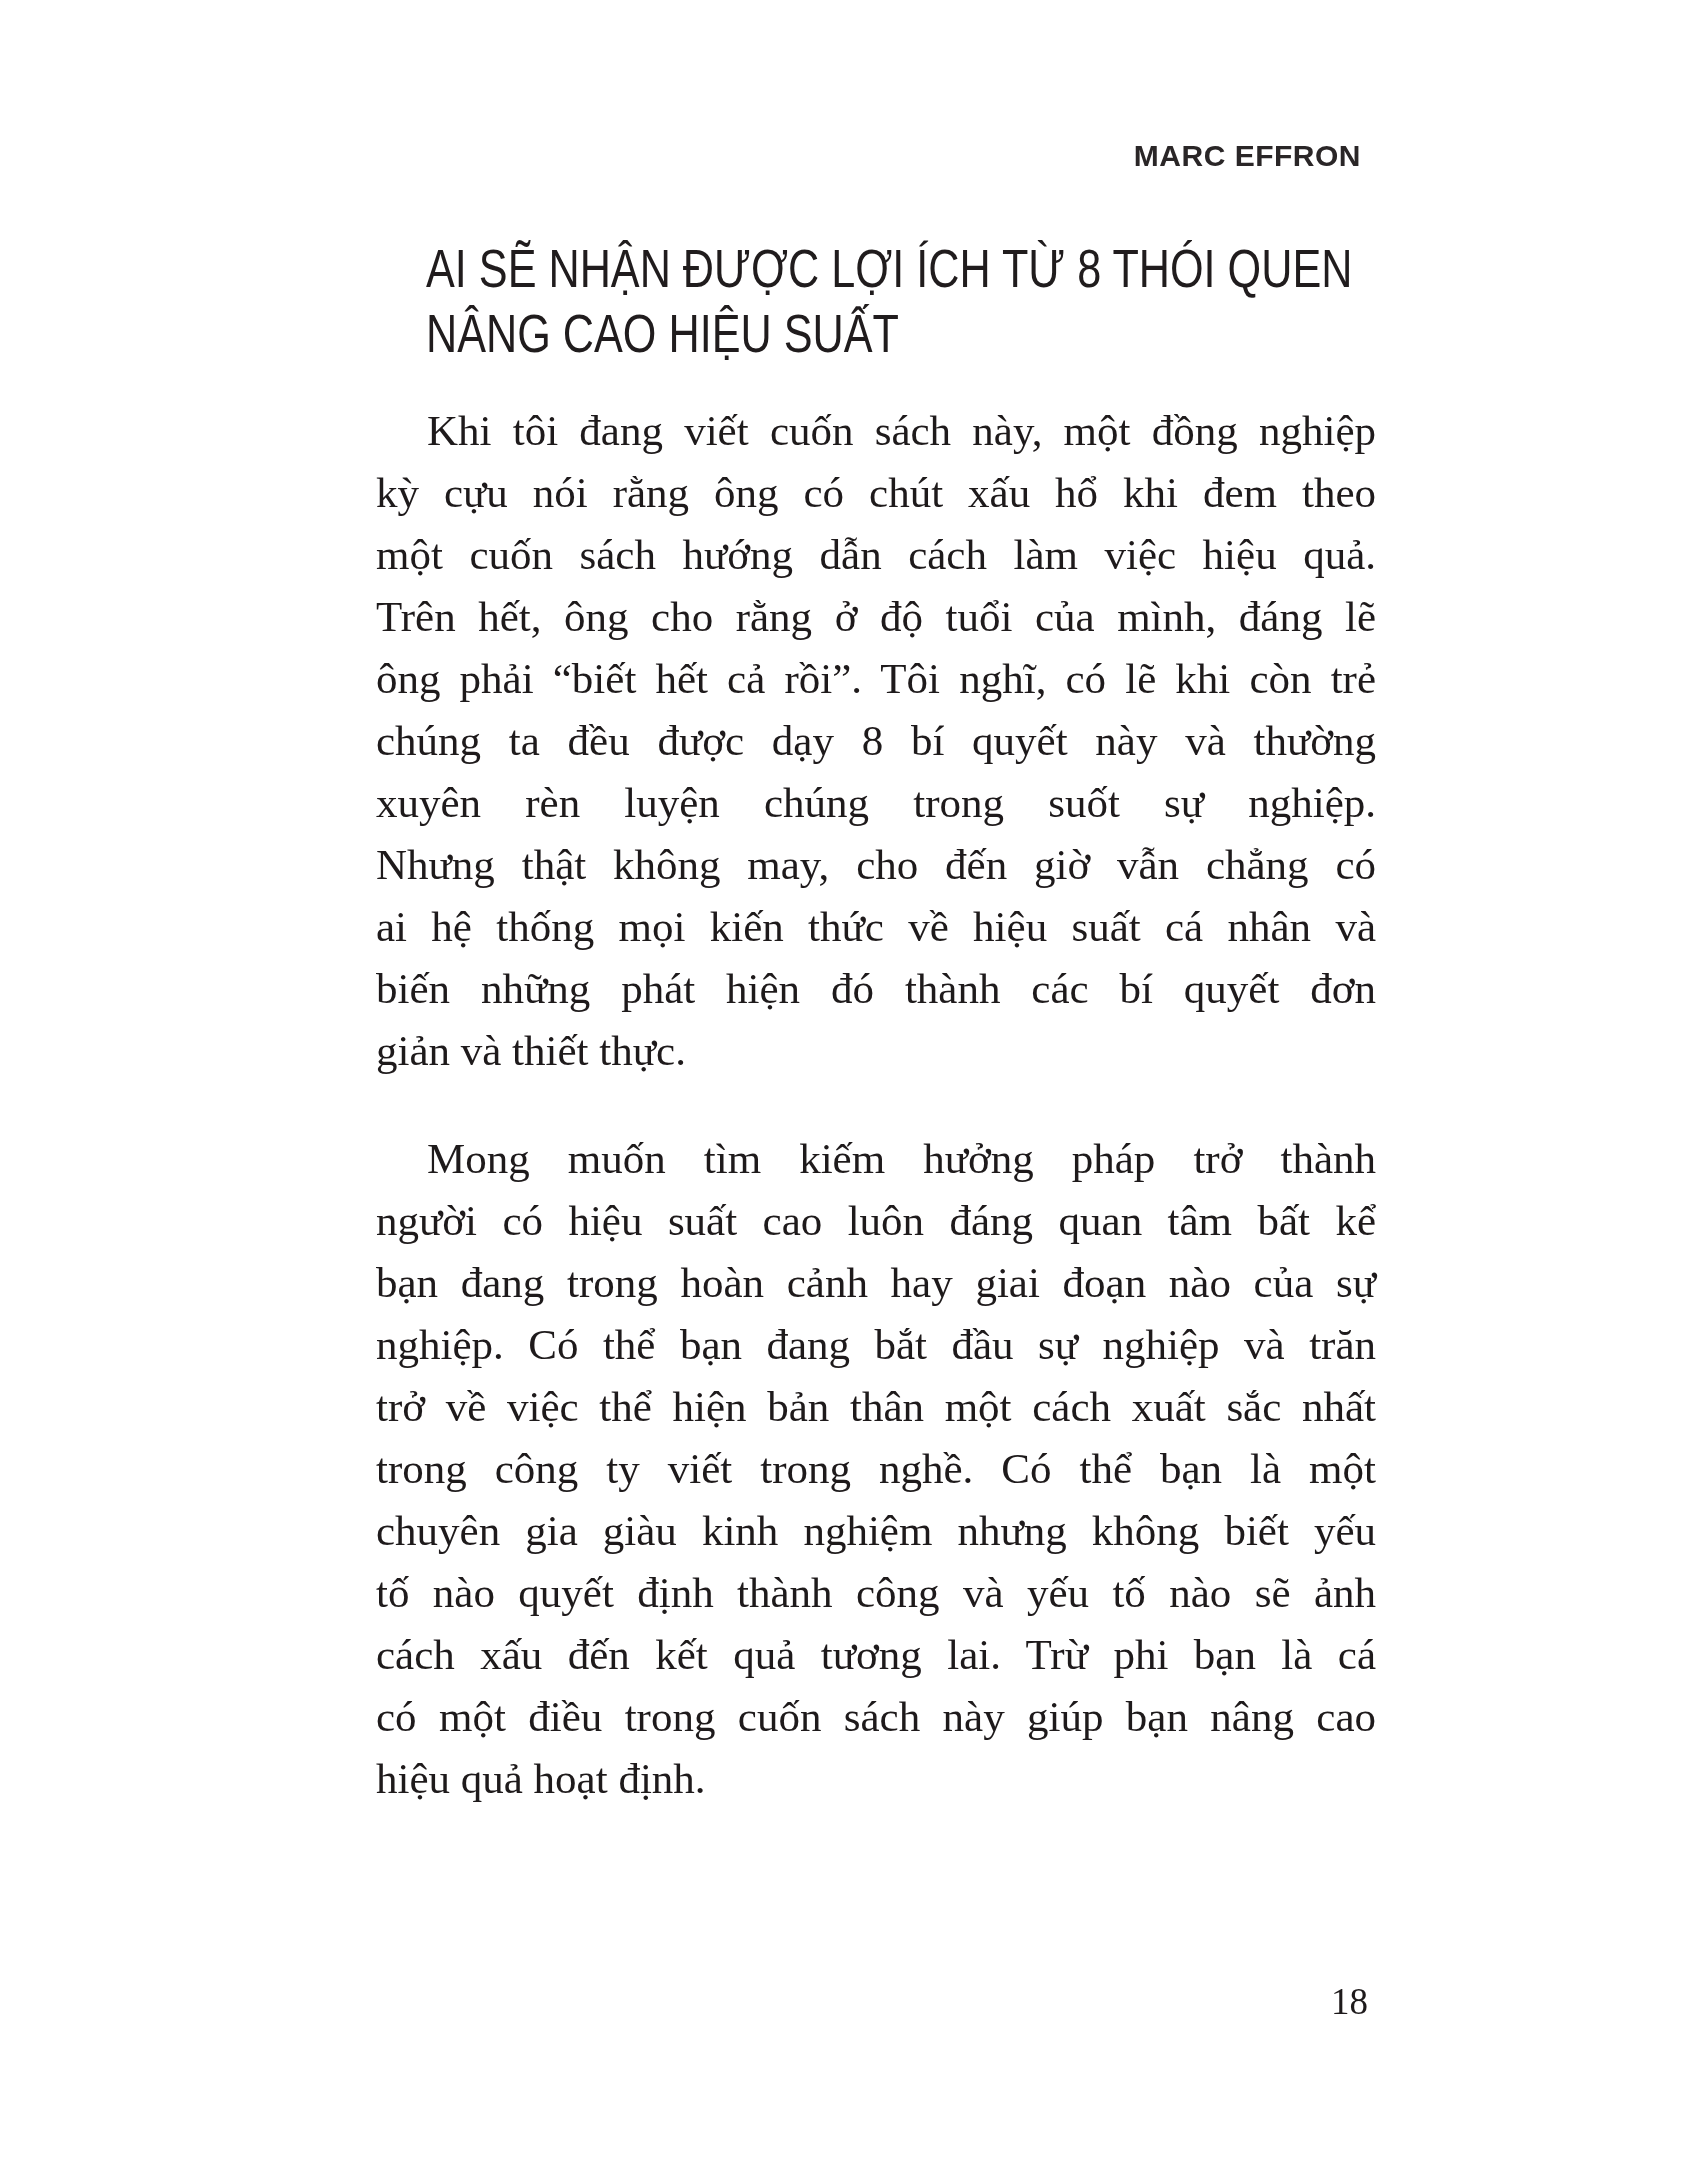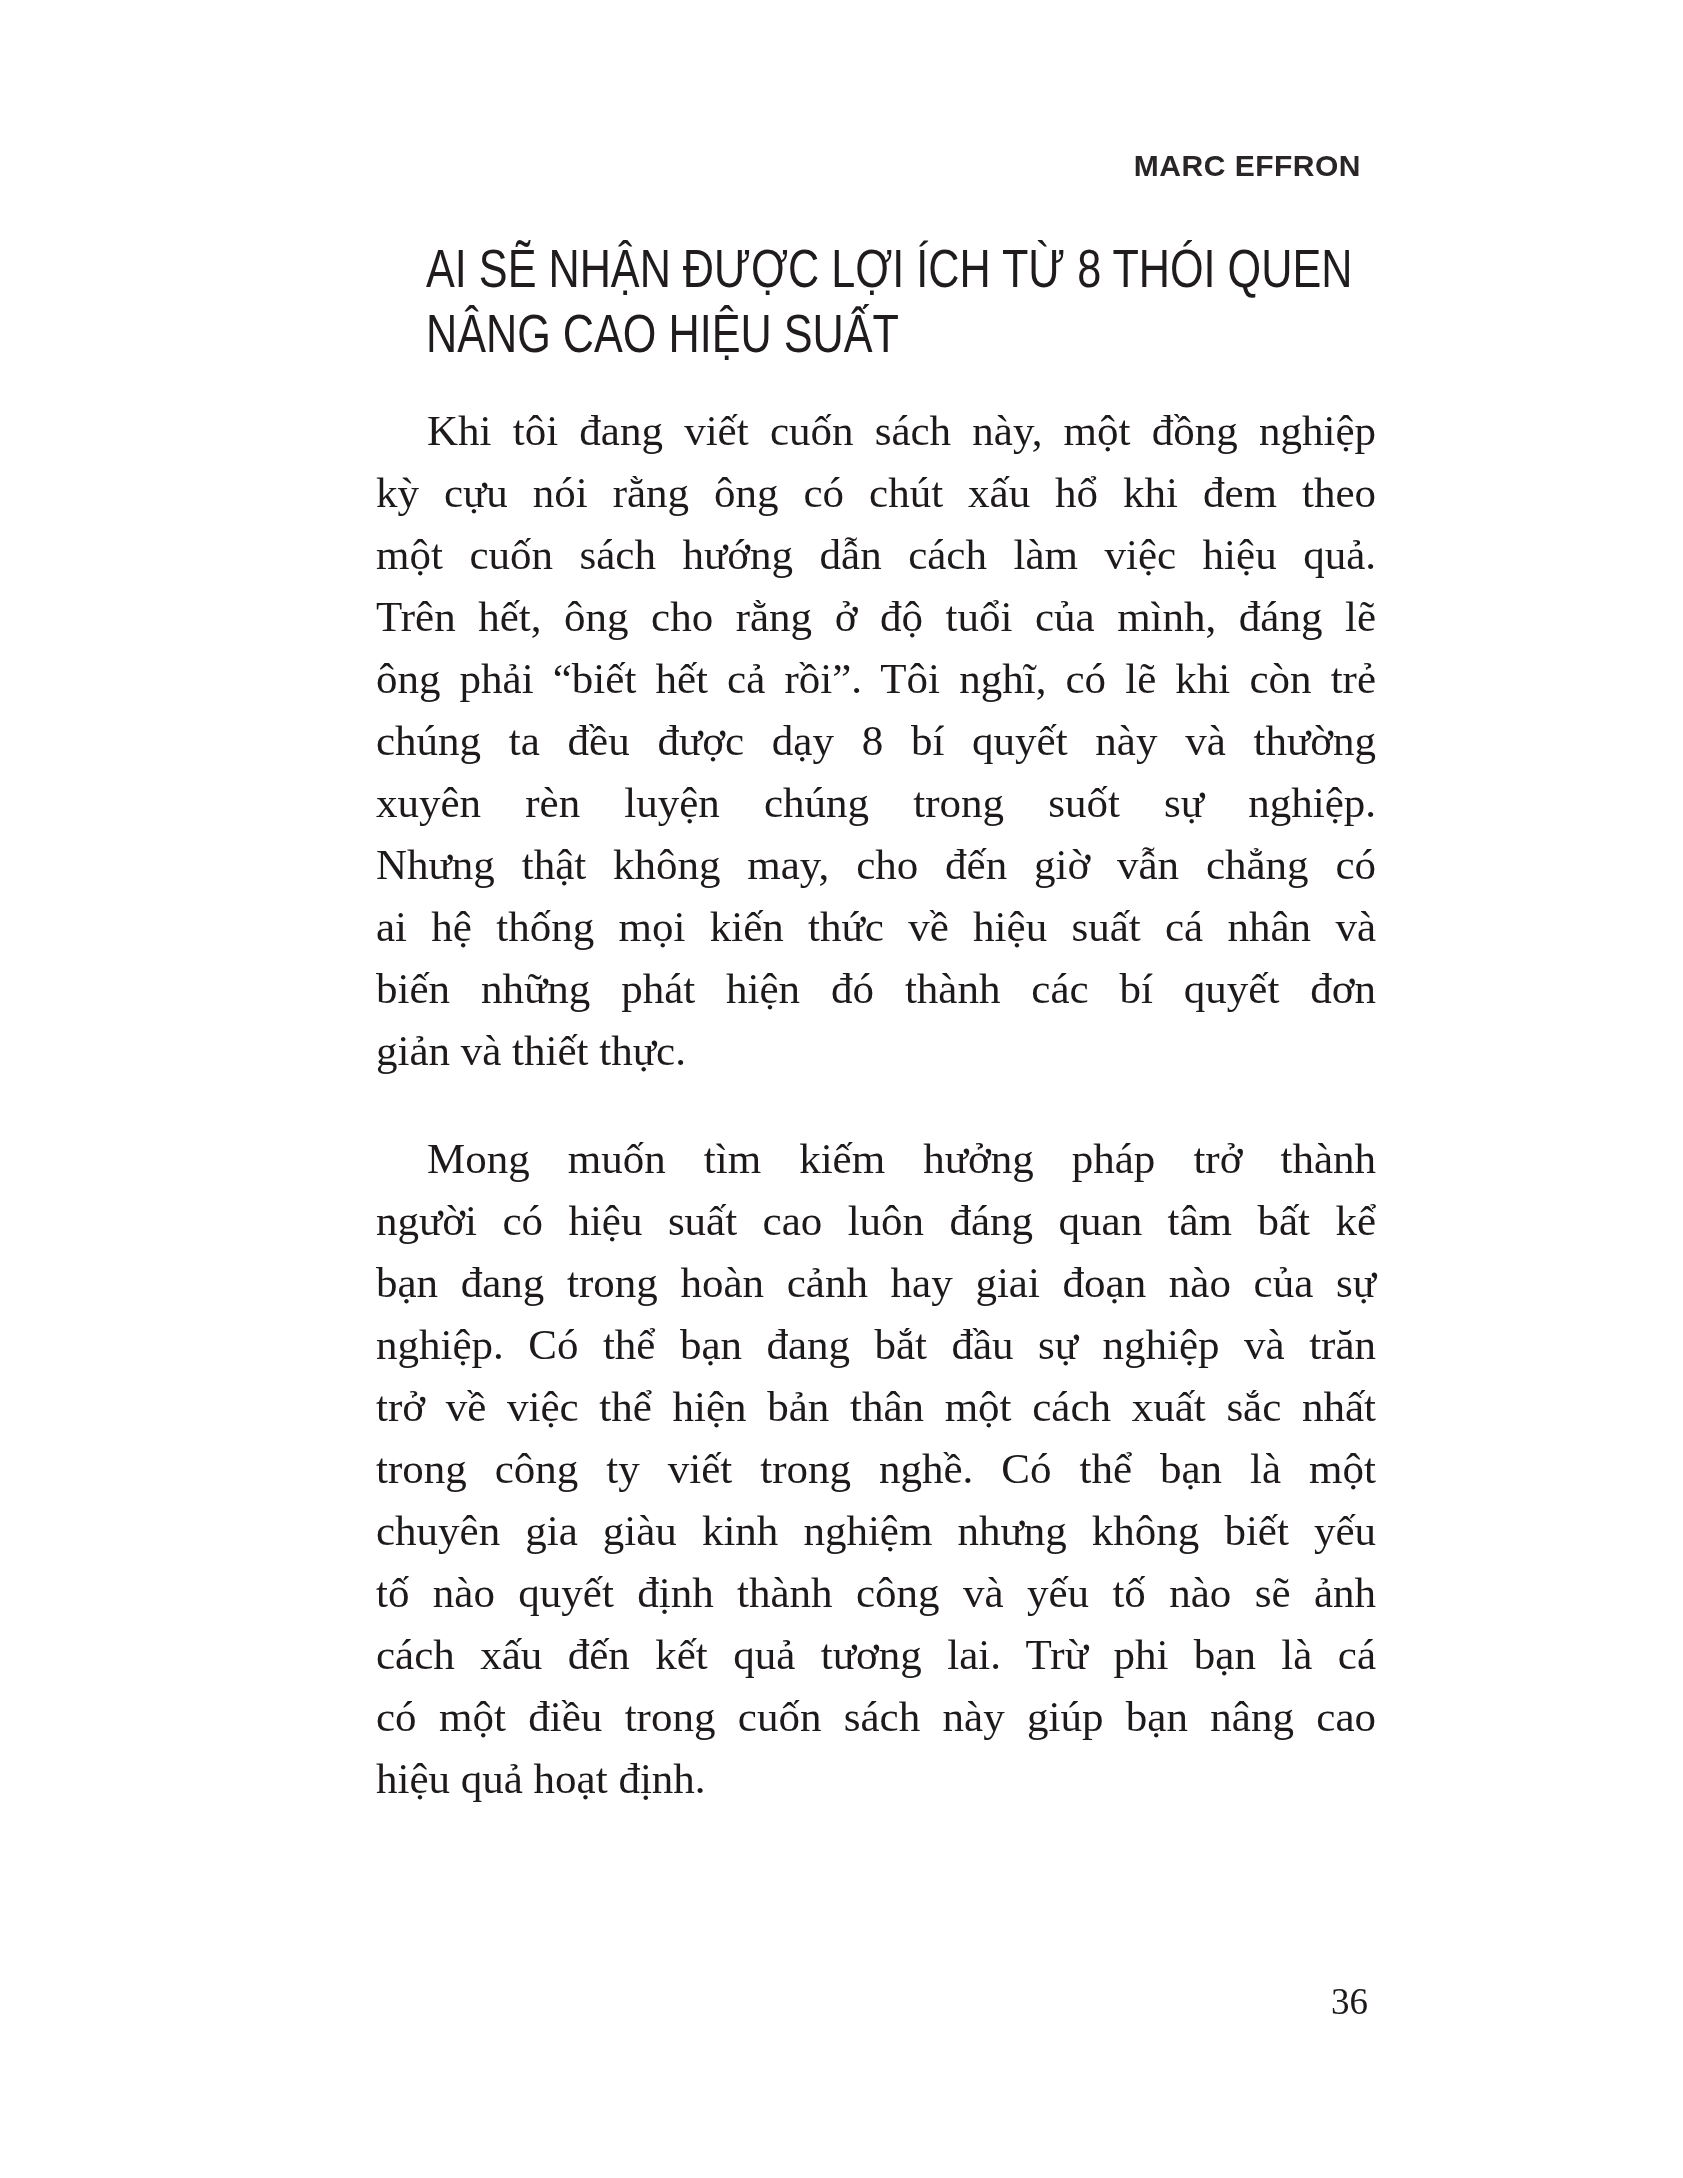--- a/index.html
+++ b/index.html
@@ -6,21 +6,21 @@
   .page{
     position:relative;
     width:1683px;height:2178px;
     background:#ffffff;
     margin:0 auto;
     overflow:hidden;
     color:#211d1e;
   }
   .running-header{
     position:absolute;
-    top:149px;
+    top:139px;
     right:322px;
     font-family:"Liberation Sans", sans-serif;
     font-weight:bold;
     font-size:30px;
     letter-spacing:0.5px;
     color:#2a2627;
     white-space:nowrap;
   }
   .chapter-heading{
     position:absolute;
@@ -105,16 +105,16 @@
       <div class="line">trong công ty viết trong nghề. Có thể bạn là một</div>
       <div class="line">chuyên gia giàu kinh nghiệm nhưng không biết yếu</div>
       <div class="line">tố nào quyết định thành công và yếu tố nào sẽ ảnh</div>
       <div class="line">cách xấu đến kết quả tương lai. Trừ phi bạn là cá</div>
       <div class="line">có một điều trong cuốn sách này giúp bạn nâng cao</div>
       <div class="line last">hiệu quả hoạt định.</div>
     </div>
 
   </div>
 
-  <div class="page-number">36</div>
+  <div class="page-number">18</div>
 
 </div>
 
 
 </body></html>

